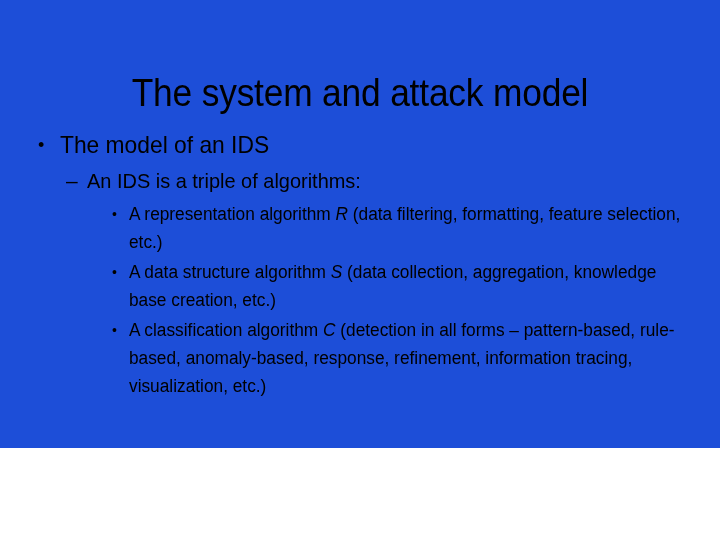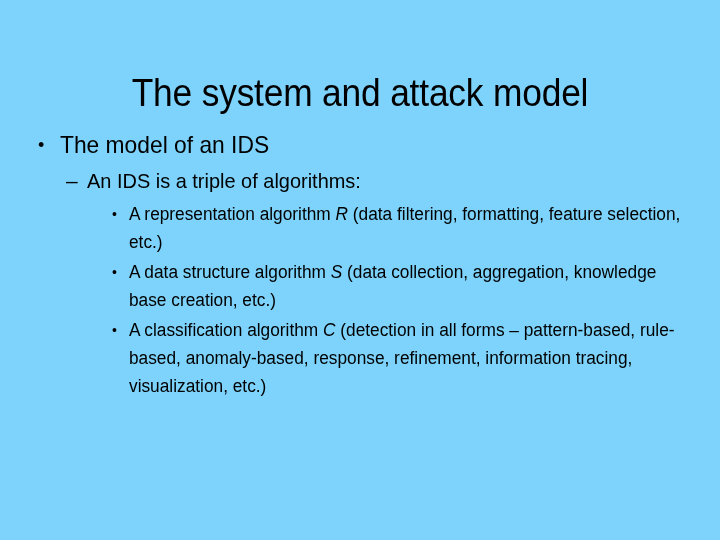--- a/index.html
+++ b/index.html
@@ -12,22 +12,22 @@
     height: 540px;
     overflow: hidden;
     font-family: "Liberation Sans", "DejaVu Sans", sans-serif;
     color: #000000;
     -webkit-font-smoothing: antialiased;
   }
 
   .slide {
     position: relative;
     width: 720px;
-    height: 540px;
-    background: #7dd3fc;
+    height: 448px;
+    background: #1d4ed8;
     box-sizing: border-box;
   }
 
   
   .slide-title {
     position: absolute;
     left: 0;
     top: 46px;
     width: 720px;
     text-align: center;

